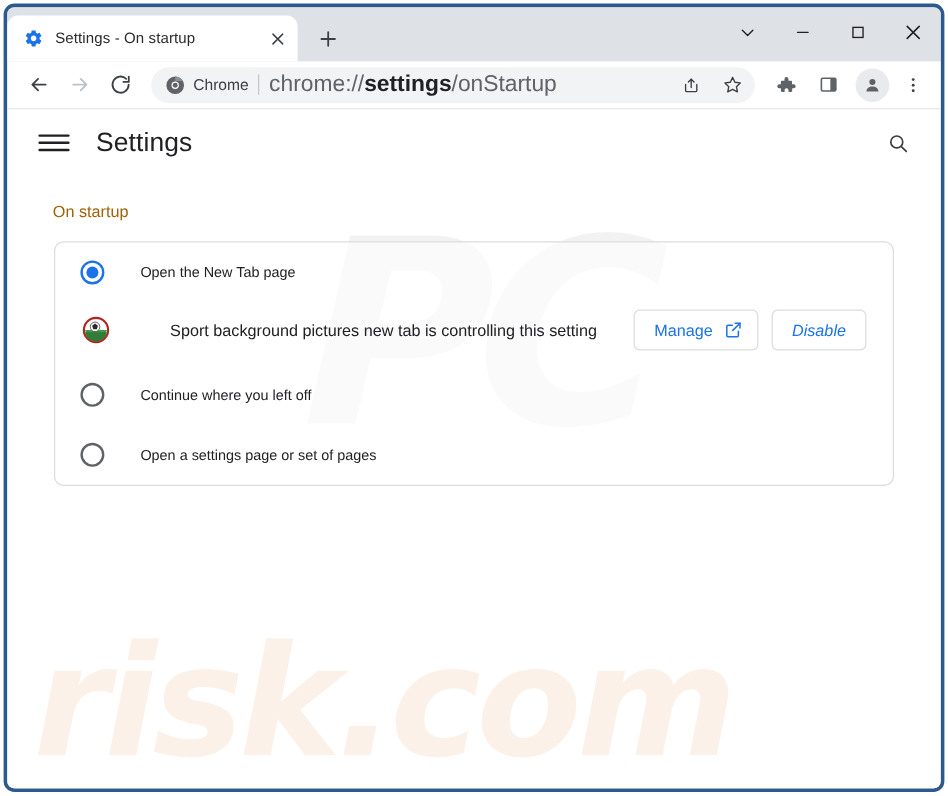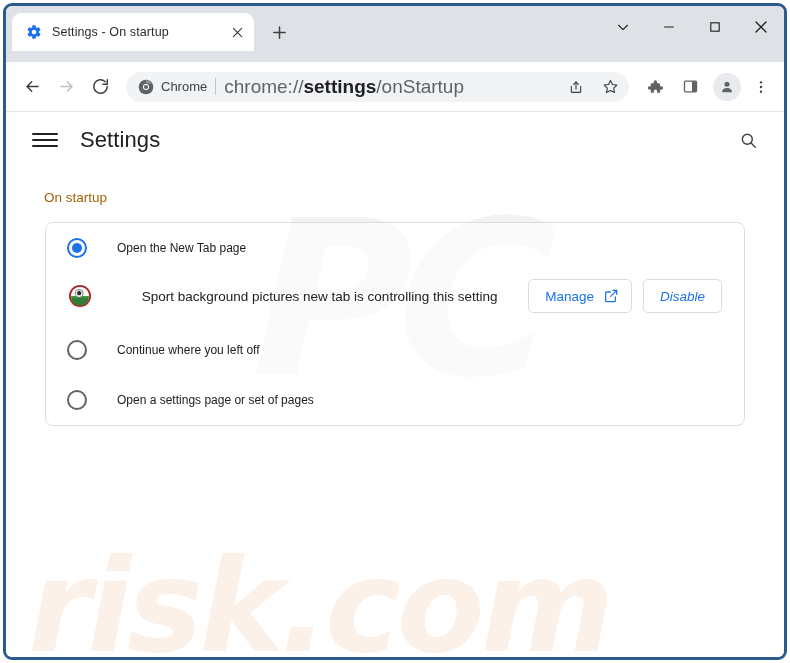--- a/index.html
+++ b/index.html
@@ -22,21 +22,20 @@
     overflow: hidden;
   }
 
   
   .tab-strip {
     position: relative;
     height: 45px;
     background: #dee1e6;
     display: flex;
     align-items: flex-end;
-    padding-left: 6px;
   }
   .tab {
     position: relative;
     width: 242px;
     height: 38px;
     background: #ffffff;
     border-radius: 9px 9px 0 0;
     display: flex;
     align-items: center;
     padding: 0 6px 0 14px;
@@ -72,28 +71,27 @@
     display: flex;
     align-items: center;
   }
   .win-btn {
     width: 46px; height: 42px;
     display: flex; align-items: center; justify-content: center;
   }
 
   
   .toolbar {
-    height: 50px;
+    height: 40px;
     background: #ffffff;
     display: flex;
     align-items: center;
     padding: 0 8px 0 10px;
     gap: 2px;
     border-bottom: 1px solid #e6e6e6;
-    margin-top: 11px;
   }
   .nav-btn {
     width: 32px; height: 32px;
     display: flex; align-items: center; justify-content: center;
     border-radius: 50%;
     flex: 0 0 32px;
   }
   .omnibox {
     flex: 1 1 auto;
     height: 30px;

